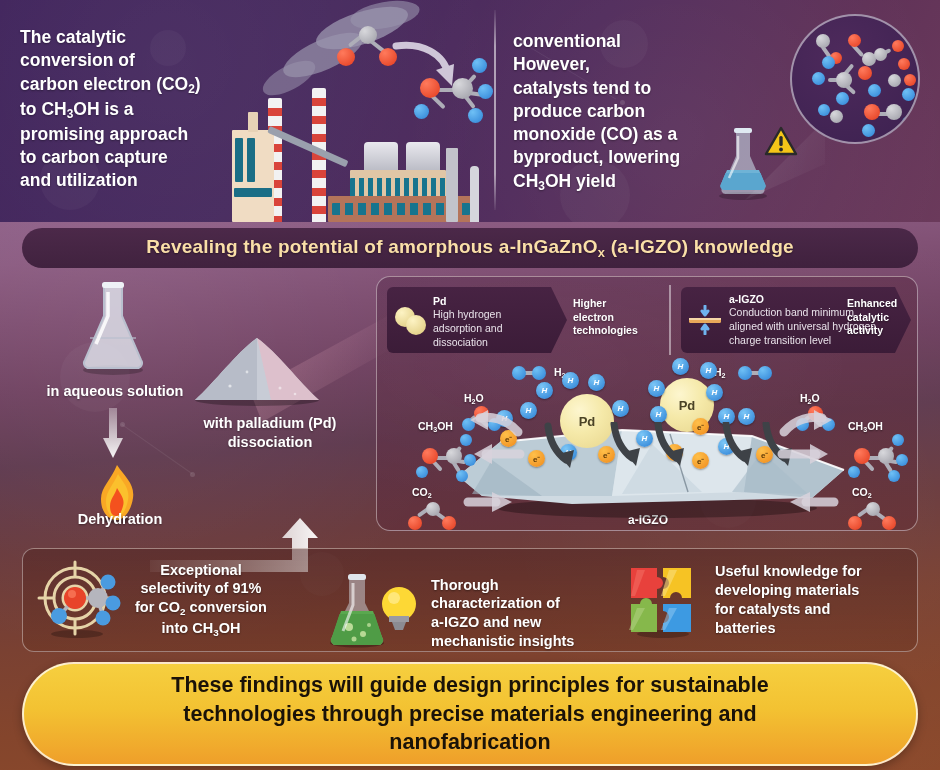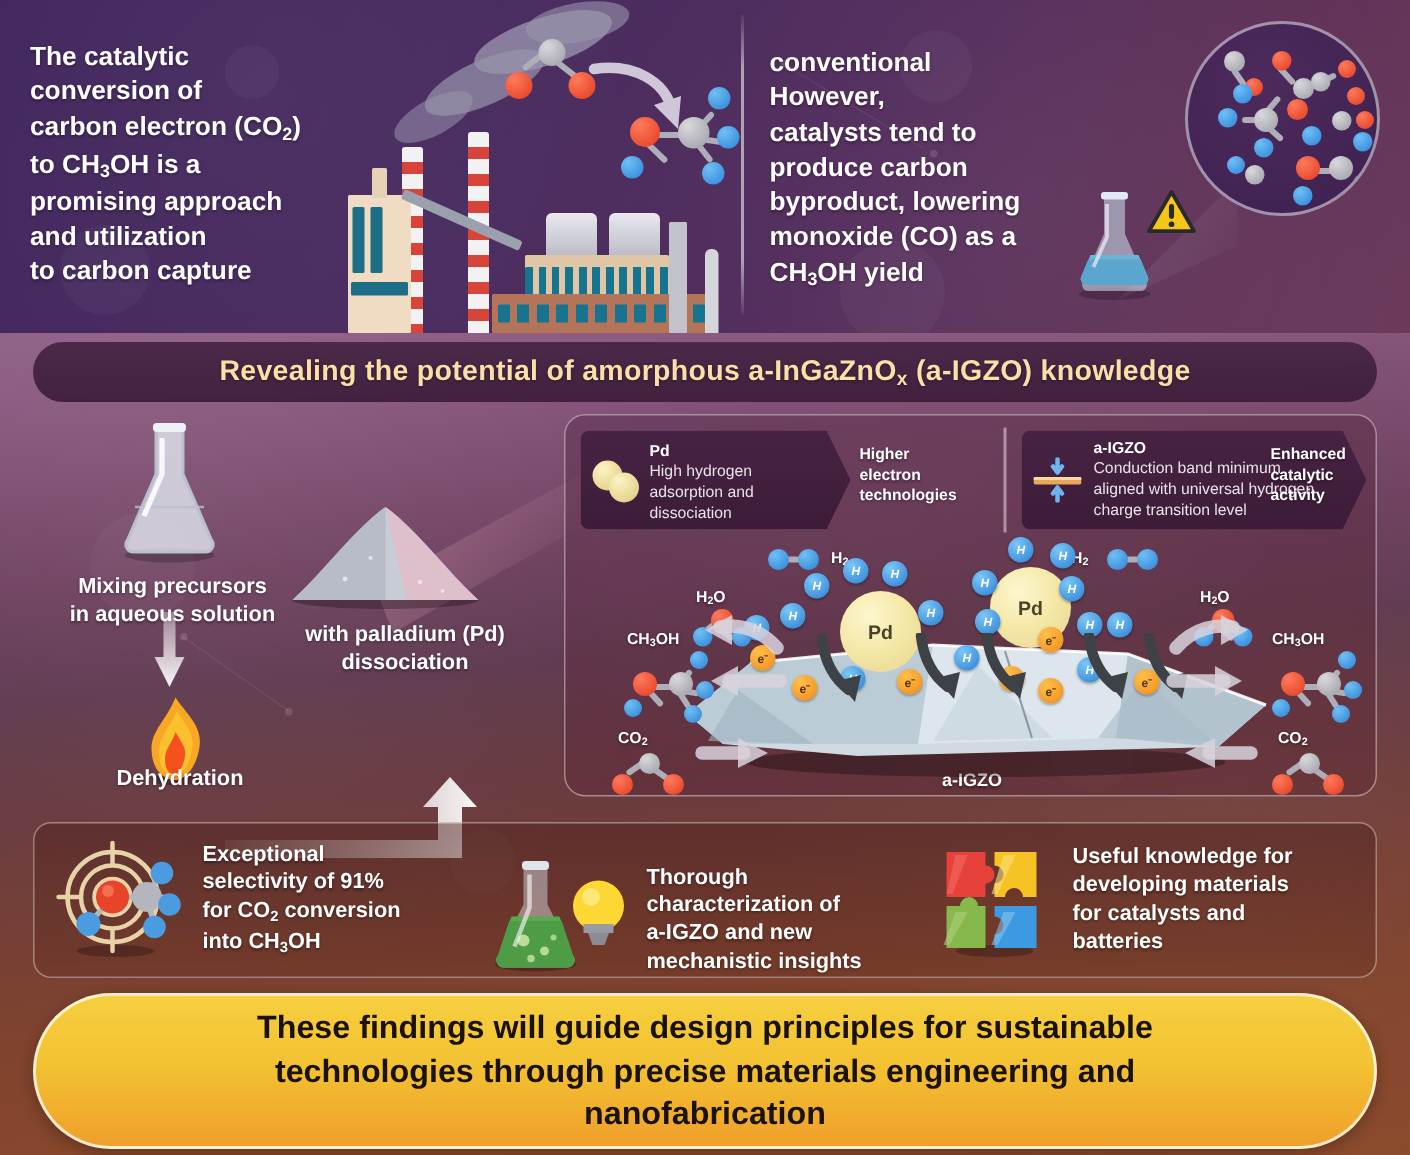--- a/index.html
+++ b/index.html
@@ -207,22 +207,22 @@
     <div class="netdot" style="left:520px;top:40px;"></div>
     <div class="netdot" style="left:620px;top:100px;"></div>
     <div class="netline" style="left:522px;top:42px;width:110px;transform:rotate(31deg);"></div>
 
     <div class="top-text-left">
       <div>The catalytic</div>
       <div>conversion of</div>
       <div><span>carbon electron (CO</span><sub>2</sub><span>)</span></div>
       <div><span>to CH</span><sub>3</sub><span>OH is a</span></div>
       <div>promising approach</div>
+      <div>to carbon capture</div>
       <div>and utilization</div>
-      <div>to carbon capture</div>
     </div>
 
     <div class="factory">
       <div class="smoke" style="left:28px;top:66px;width:58px;height:24px;transform:rotate(-28deg);opacity:.55;"></div>
       <div class="smoke" style="left:48px;top:40px;width:86px;height:30px;transform:rotate(-24deg);opacity:.7;"></div>
       <div class="smoke" style="left:82px;top:12px;width:96px;height:32px;transform:rotate(-18deg);opacity:.78;"></div>
       <div class="smoke" style="left:118px;top:2px;width:70px;height:26px;transform:rotate(-10deg);opacity:.6;"></div>
 
       <div class="stack" style="left:36px;top:98px;height:124px;"></div>
       <div class="stack" style="left:80px;top:88px;height:134px;"></div>
@@ -272,22 +272,22 @@
       <div class="atom h" style="left:58px;top:52px;width:15px;height:15px;"></div>
     </div>
 
     <div class="vdivider"></div>
 
     <div class="top-text-right">
       <div>conventional</div>
       <div>However,</div>
       <div>catalysts tend to</div>
       <div>produce carbon</div>
+      <div>monoxide (CO) as a</div>
       <div>byproduct, lowering</div>
-      <div>monoxide (CO) as a</div>
       <div><span>CH</span><sub>3</sub><span>OH yield</span></div>
     </div>
 
     <div class="magcone"></div>
     <div class="magcircle">
       <div class="mol" style="left:14px;top:10px;width:110px;height:110px;">
         <div class="bond" style="left:16px;top:18px;width:16px;transform:rotate(55deg);"></div>
         <div class="atom c" style="left:10px;top:8px;width:14px;height:14px;"></div>
         <div class="atom o" style="left:24px;top:26px;width:12px;height:12px;"></div>
         <div class="bond" style="left:46px;top:16px;width:16px;transform:rotate(48deg);"></div>
@@ -350,21 +350,20 @@
 
     <svg class="flask-clear" viewBox="0 0 70 96">
       <ellipse cx="35" cy="90" rx="30" ry="5" fill="rgba(0,0,0,.22)"></ellipse>
       <path d="M26 4 h18 v32 l19 44 a5 5 0 0 1 -4.5 8 h-47 a5 5 0 0 1 -4.5 -8 l19 -44 z" fill="#dfe3ec" opacity=".82"></path>
       <path d="M26 4 h18 v32 l19 44 a5 5 0 0 1 -4.5 8 h-47 a5 5 0 0 1 -4.5 -8 l19 -44 z" fill="none" stroke="#b9bfce" stroke-width="2"></path>
       <rect x="24" y="2" width="22" height="6" rx="2.5" fill="#eef1f6"></rect>
       <path d="M12 58 h46" stroke="#b9bfce" stroke-width="1.6" opacity=".8"></path>
       <path d="M30 12 v24 l-12 28" stroke="rgba(255,255,255,.85)" stroke-width="3.5" fill="none"></path>
     </svg>
     <div class="proc-label" style="left:20px;top:160px;width:190px;">
-      <div>Mixing precursors</div>
       <div>in aqueous solution</div>
     </div>
 
     <svg class="arrow-down" viewBox="0 0 24 52">
       <path d="M8 0 h8 v30 h6 L12 50 L2 30 h6 z" fill="url(#gdown)"></path>
       <defs>
           <linearGradient id="gdown" x1="0" y1="0" x2="0" y2="1">
         <stop offset="0" stop-color="#ffffff" stop-opacity=".35"></stop>
         <stop offset="1" stop-color="#ffffff" stop-opacity=".95"></stop>
       </linearGradient>
@@ -663,21 +662,21 @@
           <line x1="60" y1="40" x2="66" y2="58" stroke="#b5b5bd" stroke-width="3.5"></line>
           <line x1="38" y1="40" x2="24" y2="56" stroke="#b5b5bd" stroke-width="3.5"></line>
           <circle cx="38" cy="40" r="11" fill="#e8442a"></circle>
           <circle cx="35" cy="36" r="4" fill="#ff8a6b" opacity=".6"></circle>
           <circle cx="61" cy="40" r="10" fill="#b5b5bd"></circle>
           <circle cx="71" cy="24" r="7.5" fill="#4a9be0"></circle>
           <circle cx="76" cy="45" r="7.5" fill="#4a9be0"></circle>
           <circle cx="66" cy="60" r="7.5" fill="#4a9be0"></circle>
           <circle cx="22" cy="58" r="8" fill="#4a9be0"></circle>
         </svg>
-        <div class="btext" style="margin-left:14px;">
+        <div class="btext" style="margin-left:14px;text-align:center;">
           <div>Exceptional</div>
           <div>selectivity of 91%</div>
           <div><span>for CO</span><sub>2</sub><span> conversion</span></div>
           <div><span>into CH</span><sub>3</sub><span>OH</span></div>
         </div>
       </div>
 
       <div class="benefit" style="width:300px;align-items:flex-end;">
         <svg class="bicon" width="96" height="80" viewBox="0 0 96 80">
           <ellipse cx="34" cy="72" rx="27" ry="4.5" fill="rgba(0,0,0,.28)"></ellipse>

